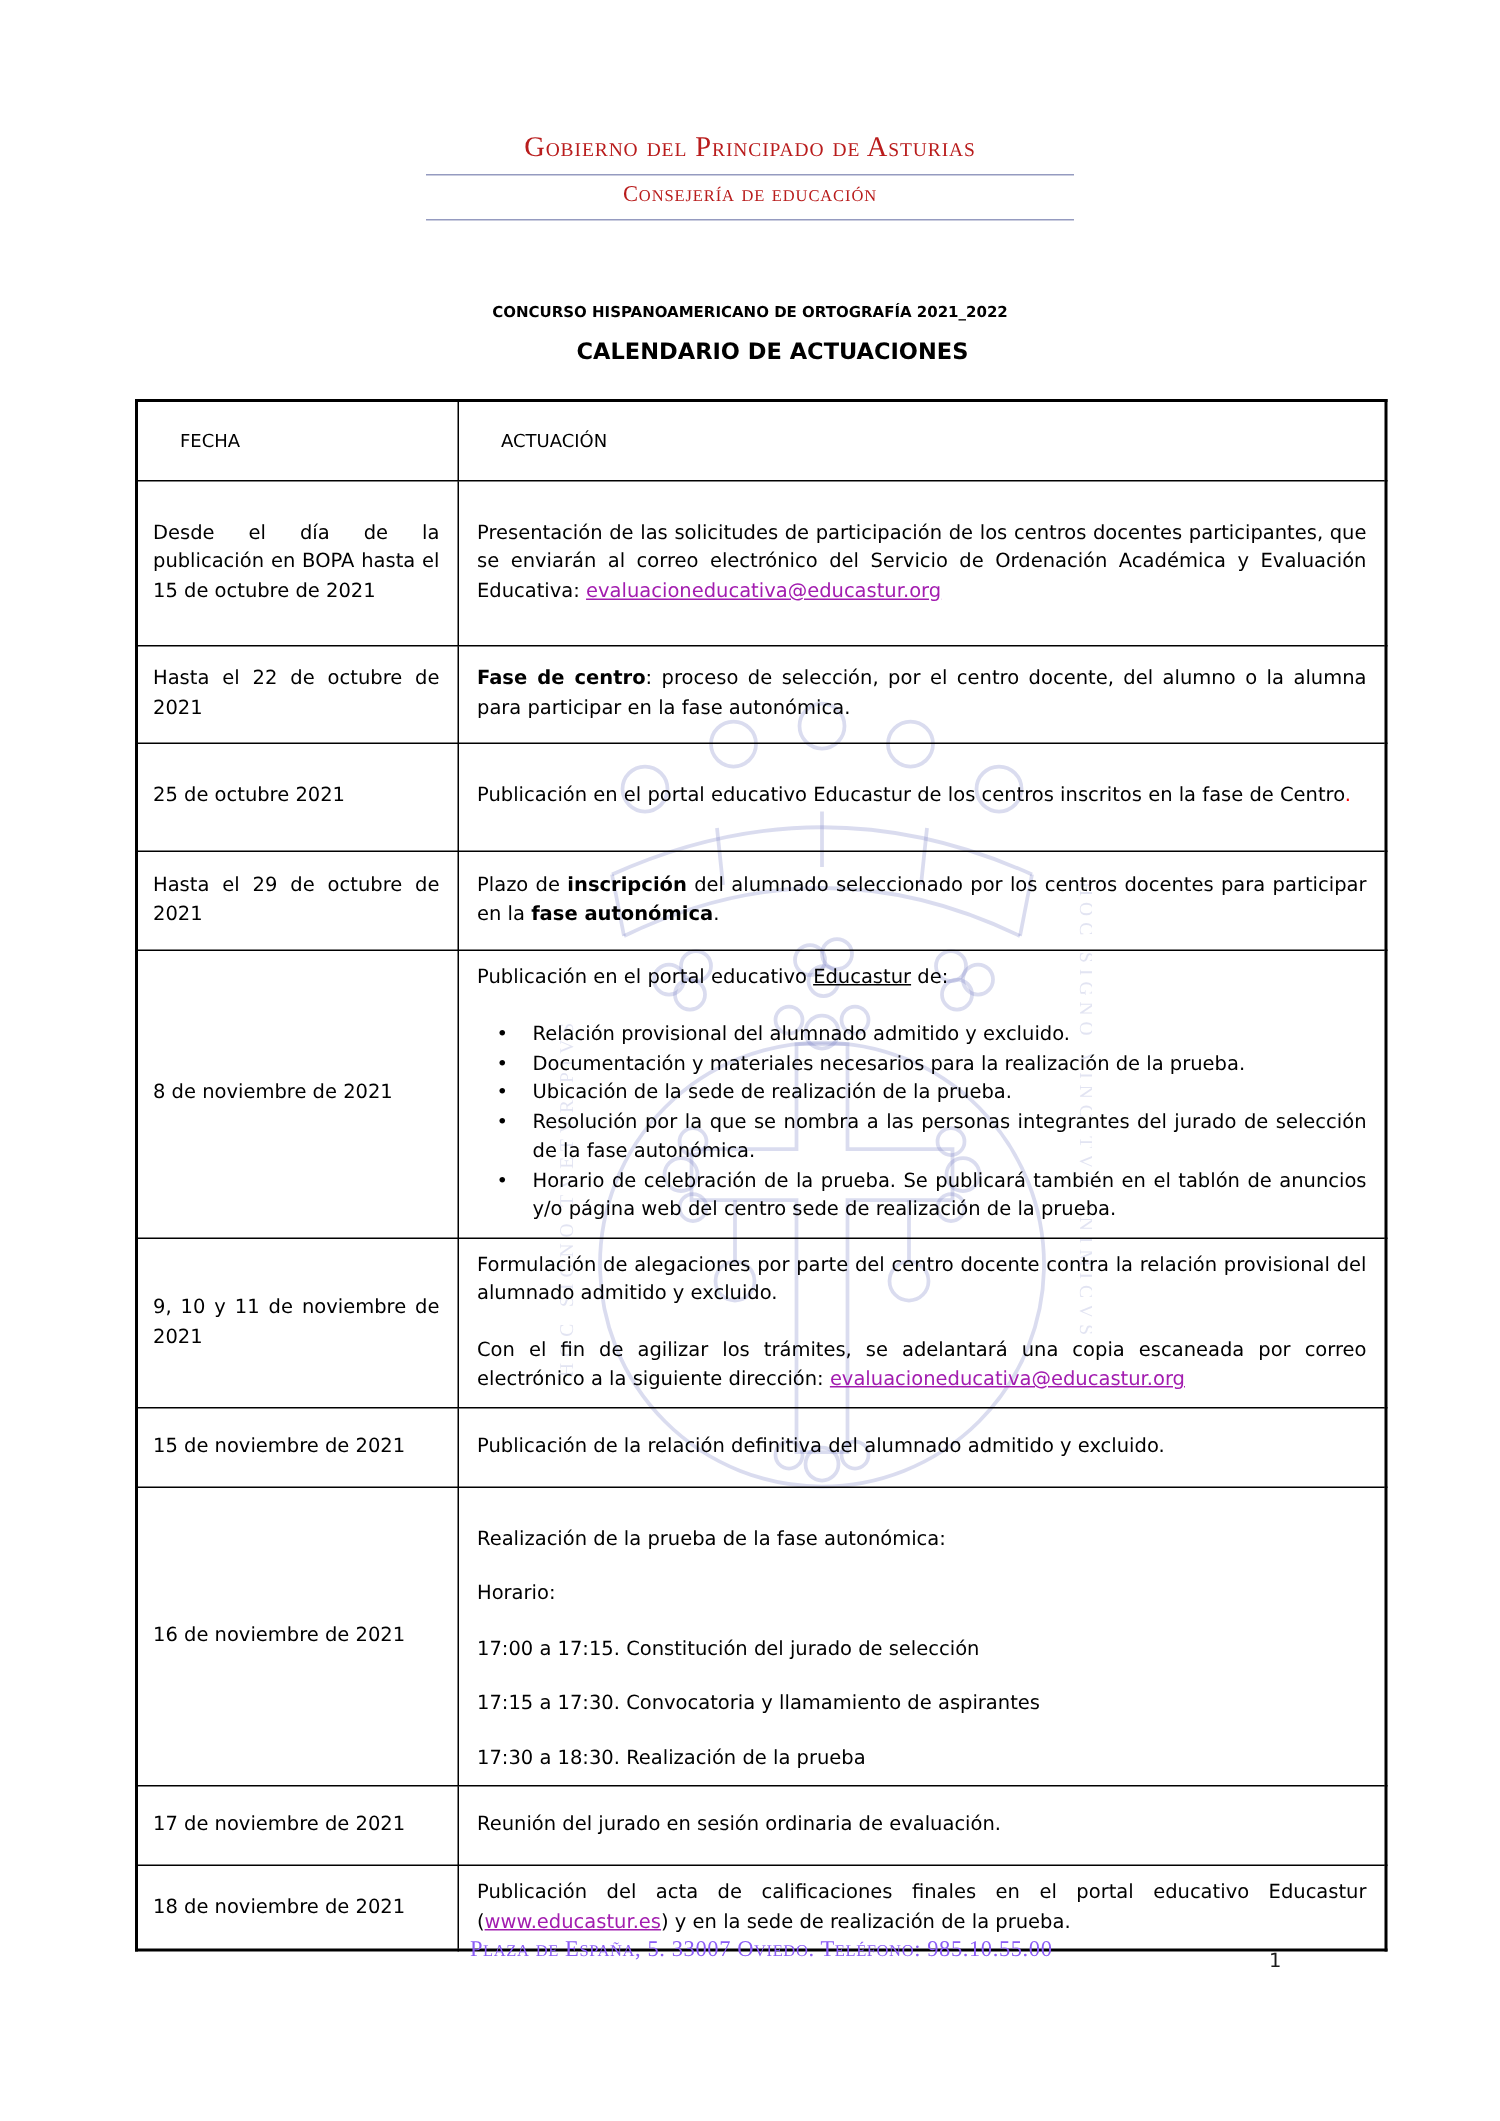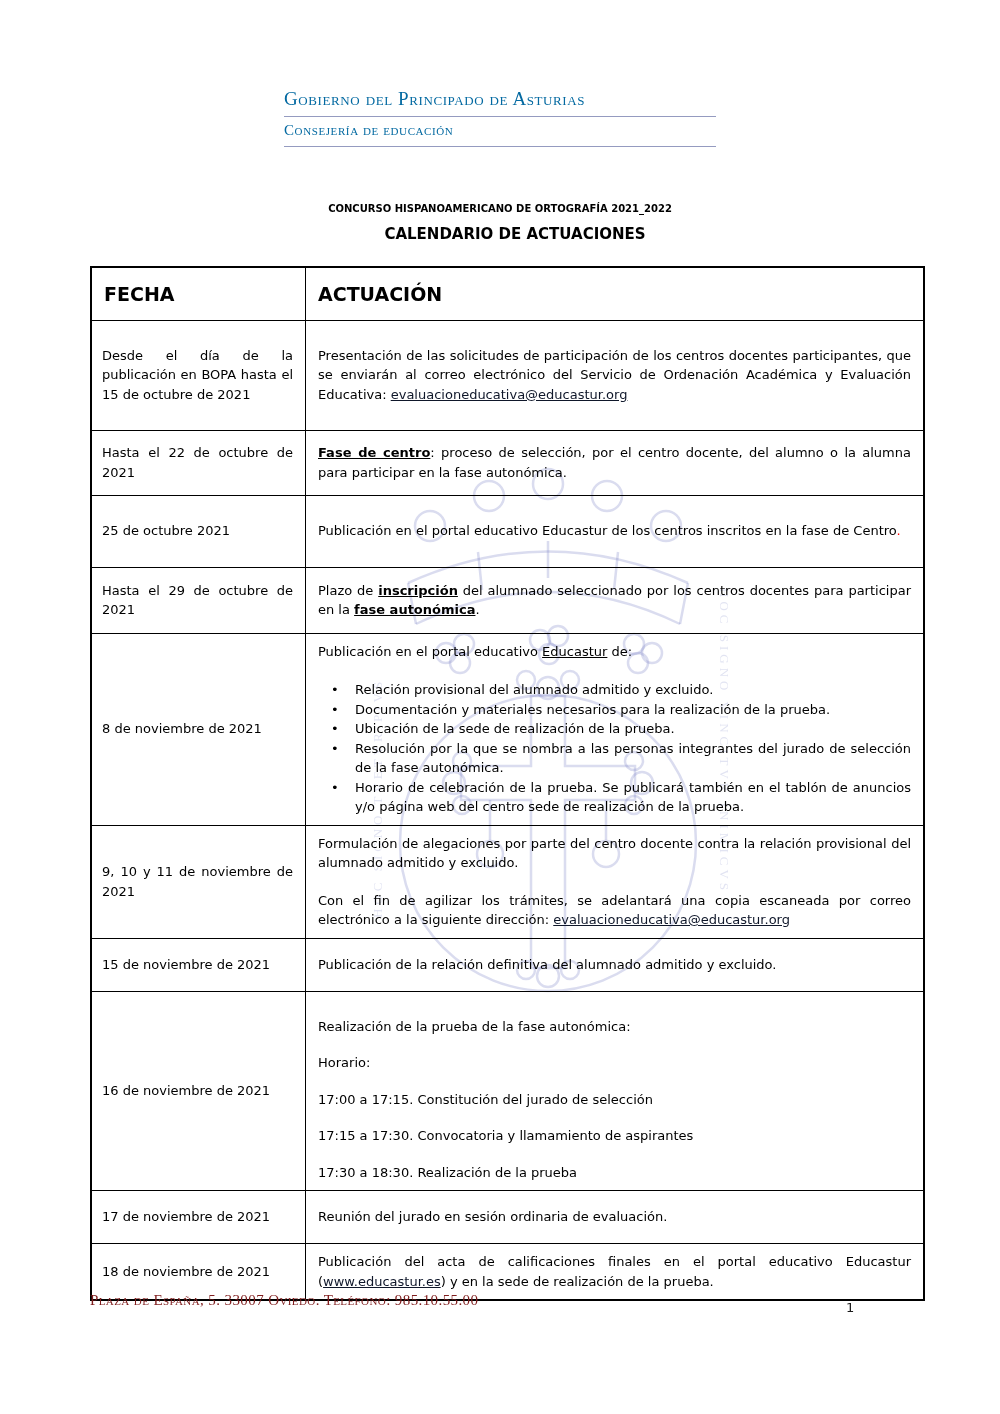--- a/index.html
+++ b/index.html
@@ -23,23 +23,24 @@
     height: 575px;
     z-index: 0;
     pointer-events: none;
   }
   
   .gov-header {
     position: relative;
     z-index: 1;
     width: 432px;
     margin: 88px auto 0;
+    text-align: center;
     font-family: "Liberation Serif", "DejaVu Serif", serif;
     font-variant: small-caps;
-    color: #0369a1;
+    color: #b91c1c;
   }
   .gov-org {
     font-size: 19px;
     letter-spacing: 0.6px;
     padding-bottom: 6px;
     border-bottom: 1px solid #959bc0;
   }
   .gov-dept {
     font-size: 15px;
     letter-spacing: 0.6px;
@@ -62,38 +63,38 @@
     font-size: 13px;
     line-height: 1.5;
   }
   table.cal td {
     border: 1px solid #000;
     vertical-align: middle;
     background: transparent;
   }
   col.col-fecha { width: 215px; }
   col.col-act   { width: 620px; }
-  td.th { font-weight: bold; padding: 8px 12px; font-size: 19px; }
+  td.th { font-weight: normal; padding: 8px 28px; font-size: 12px; }
   td.fecha { padding: 8px 12px 8px 10px; text-align: justify; }
   td.act   { padding: 8px 12px; }
   .just { text-align: justify; }
   .rh53  { height: 53px; }
   .rh110 { height: 110px; }
   .rh65  { height: 65px; }
   .rh72  { height: 72px; }
   .rh66  { height: 66px; }
   .rh192 { height: 192px; }
   .rh105 { height: 105px; }
   .rh187 { height: 187px; }
   .rh67  { height: 48px; margin-top: 35px; }
-  .bold { font-weight: bold; text-decoration: underline; }
+  .bold { font-weight: bold; }
   .uline { text-decoration: underline; }
   .red { color: #ff0000; }
   a.link, span.link {
-    color: #0f172a;
+    color: #a21caf;
     text-decoration: underline;
     cursor: pointer;
   }
   td.act p + p { margin-top: 18px; }
   td.act p.gap17 { margin-top: 17px; }
   ul.bullets { list-style: none; margin-top: 19px; }
   ul.bullets li {
     position: relative;
     padding-left: 37px;
     text-align: justify;
@@ -104,26 +105,26 @@
     left: 13px;
     top: 0;
   }
   
   .footer {
     position: absolute;
     left: 90px;
     width: 835px;
     top: 1292px;
     z-index: 1;
-    text-align: left;
+    text-align: center;
     font-family: "Liberation Serif", "DejaVu Serif", serif;
     font-variant: small-caps;
     font-size: 15px;
     letter-spacing: 0.4px;
-    color: #7f1d1d;
+    color: #8b5cf6;
   }
   .page-number {
     position: absolute;
     left: 846px;
     top: 1300px;
     z-index: 1;
     font-size: 13px;
     color: #1a1a1a;
     font-family: "DejaVu Sans", sans-serif;
     font-variant: normal;

